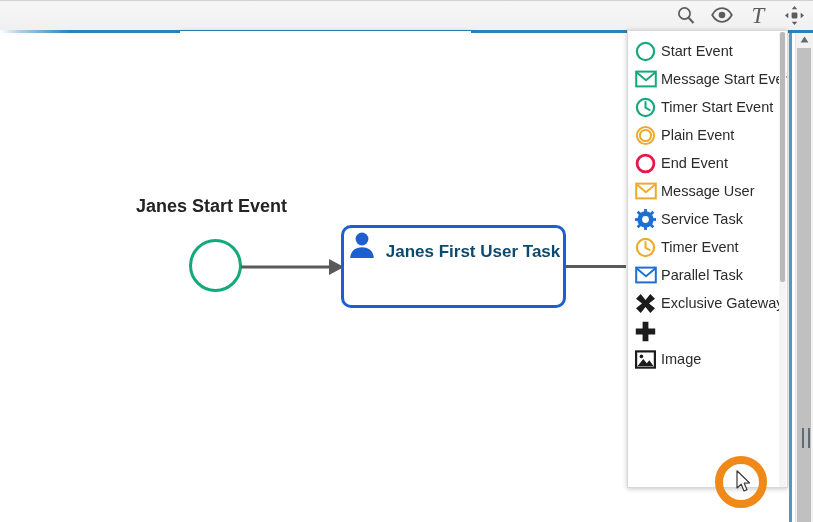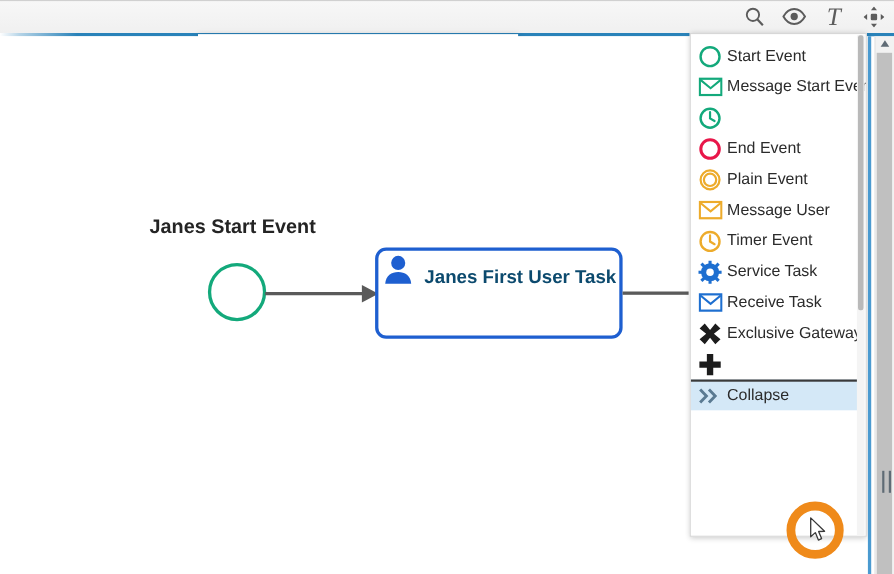--- a/index.html
+++ b/index.html
@@ -374,55 +374,47 @@
           </span>
           <span class="plabel">Message Start Event</span>
         </div>
         <div class="pitem">
           <span class="picon">
             <svg width="21" height="21" viewBox="0 0 21 21">
               <circle cx="10.5" cy="10.5" r="8.6" fill="none" stroke="#13a97b" stroke-width="2.2"></circle>
               <path d="M10.5 5 V10.6 L14.6 13" fill="none" stroke="#13a97b" stroke-width="2" stroke-linecap="round"></path>
             </svg>
           </span>
-        </div>
-        <div class="pitem">
-          <span class="picon">
-            <svg width="21" height="21" viewBox="0 0 21 21">
-              <circle cx="10.5" cy="10.5" r="8.4" fill="none" stroke="#e8174a" stroke-width="2.8"></circle>
-            </svg>
-          </span>
-          <span class="plabel">End Event</span>
+          <span class="plabel">Timer Start Event</span>
         </div>
         <div class="pitem">
           <span class="picon">
             <svg width="21" height="21" viewBox="0 0 21 21">
               <circle cx="10.5" cy="10.5" r="8.6" fill="none" stroke="#edab2b" stroke-width="2"></circle>
               <circle cx="10.5" cy="10.5" r="5.6" fill="none" stroke="#edab2b" stroke-width="2"></circle>
             </svg>
           </span>
           <span class="plabel">Plain Event</span>
+        </div>
+        <div class="pitem">
+          <span class="picon">
+            <svg width="21" height="21" viewBox="0 0 21 21">
+              <circle cx="10.5" cy="10.5" r="8.4" fill="none" stroke="#e8174a" stroke-width="2.8"></circle>
+            </svg>
+          </span>
+          <span class="plabel">End Event</span>
         </div>
         <div class="pitem">
           <span class="picon">
             <svg width="22" height="18" viewBox="0 0 22 18">
               <rect x="1.2" y="1.6" width="19.6" height="14.8" fill="#ffffff" stroke="#edab2b" stroke-width="2"></rect>
               <path d="M1.8 2.6 L11 10.2 L20.2 2.6" fill="none" stroke="#edab2b" stroke-width="1.9"></path>
             </svg>
           </span>
           <span class="plabel">Message User</span>
-        </div>
-        <div class="pitem">
-          <span class="picon">
-            <svg width="21" height="21" viewBox="0 0 21 21">
-              <circle cx="10.5" cy="10.5" r="8.6" fill="none" stroke="#edab2b" stroke-width="2.2"></circle>
-              <path d="M10.5 5 V10.6 L14.6 13" fill="none" stroke="#edab2b" stroke-width="2" stroke-linecap="round"></path>
-            </svg>
-          </span>
-          <span class="plabel">Timer Event</span>
         </div>
         <div class="pitem">
           <span class="picon">
             <svg width="21" height="21" viewBox="0 0 21 21">
               <g fill="#1e6fd0">
                 <circle cx="10.5" cy="10.5" r="8.2"></circle>
               </g>
               <g fill="#ffffff">
                 <circle cx="10.5" cy="10.5" r="3.4"></circle>
               </g>
@@ -435,50 +427,60 @@
                 <rect x="9.1" y="-0.6" width="2.8" height="5.2" transform="rotate(225 10.5 10.5)"></rect>
                 <rect x="9.1" y="-0.6" width="2.8" height="5.2" transform="rotate(270 10.5 10.5)"></rect>
                 <rect x="9.1" y="-0.6" width="2.8" height="5.2" transform="rotate(315 10.5 10.5)"></rect>
               </g>
             </svg>
           </span>
           <span class="plabel">Service Task</span>
         </div>
         <div class="pitem">
           <span class="picon">
+            <svg width="21" height="21" viewBox="0 0 21 21">
+              <circle cx="10.5" cy="10.5" r="8.6" fill="none" stroke="#edab2b" stroke-width="2.2"></circle>
+              <path d="M10.5 5 V10.6 L14.6 13" fill="none" stroke="#edab2b" stroke-width="2" stroke-linecap="round"></path>
+            </svg>
+          </span>
+          <span class="plabel">Timer Event</span>
+        </div>
+        <div class="pitem">
+          <span class="picon">
             <svg width="22" height="18" viewBox="0 0 22 18">
               <rect x="1.2" y="1.6" width="19.6" height="14.8" fill="#ffffff" stroke="#1e6fd0" stroke-width="2"></rect>
               <path d="M1.8 2.6 L11 10.2 L20.2 2.6" fill="none" stroke="#1e6fd0" stroke-width="1.9"></path>
             </svg>
           </span>
-          <span class="plabel">Receive Task</span>
+          <span class="plabel">Parallel Task</span>
         </div>
         <div class="pitem">
           <span class="picon">
             <svg width="21" height="21" viewBox="0 0 21 21" fill="#1c1c1c">
               <path d="M10.5 7 L15.3 1 L20 5.7 L14 10.5 L20 15.3 L15.3 20 L10.5 14 L5.7 20 L1 15.3 L7 10.5 L1 5.7 L5.7 1 Z"></path>
             </svg>
           </span>
           <span class="plabel">Exclusive Gateway</span>
         </div>
         <div class="pitem">
           <span class="picon">
             <svg width="21" height="21" viewBox="0 0 21 21" fill="#1c1c1c">
               <path d="M7.6 0.8 H13.4 V7.6 H20.2 V13.4 H13.4 V20.2 H7.6 V13.4 H0.8 V7.6 H7.6 Z"></path>
             </svg>
           </span>
         </div>
-        <div class="pitem selected divided">
-          <span class="picon">
-            <svg width="21" height="16" viewBox="0 0 21 16" fill="none" stroke="#5a7a92" stroke-width="2.6" stroke-linecap="square">
-              <path d="M2.4 3 L7.2 8 L2.4 13"></path>
-              <path d="M10.4 3 L15.2 8 L10.4 13"></path>
-            </svg>
-          </span>
-          <span class="plabel">Collapse</span>
+        <div class="pitem">
+          <span class="picon">
+            <svg width="21" height="21" viewBox="0 0 21 21">
+              <rect x="1.1" y="2.4" width="18.8" height="16.2" fill="#ffffff" stroke="#1c1c1c" stroke-width="2.2"></rect>
+              <circle cx="6.4" cy="7.4" r="1.8" fill="#1c1c1c"></circle>
+              <path d="M2.6 17 L8.3 10 L11.8 14.2 L14.4 11.2 L18.4 17 Z" fill="#1c1c1c"></path>
+            </svg>
+          </span>
+          <span class="plabel">Image</span>
         </div>
       </div>
     <div id="palette-scroll">
       <div id="palette-scroll-thumb"></div>
     </div>
   </div>
 
   <div id="right-rail"></div>
   <div id="outer-scroll"></div>
   <div id="outer-scroll-up">

